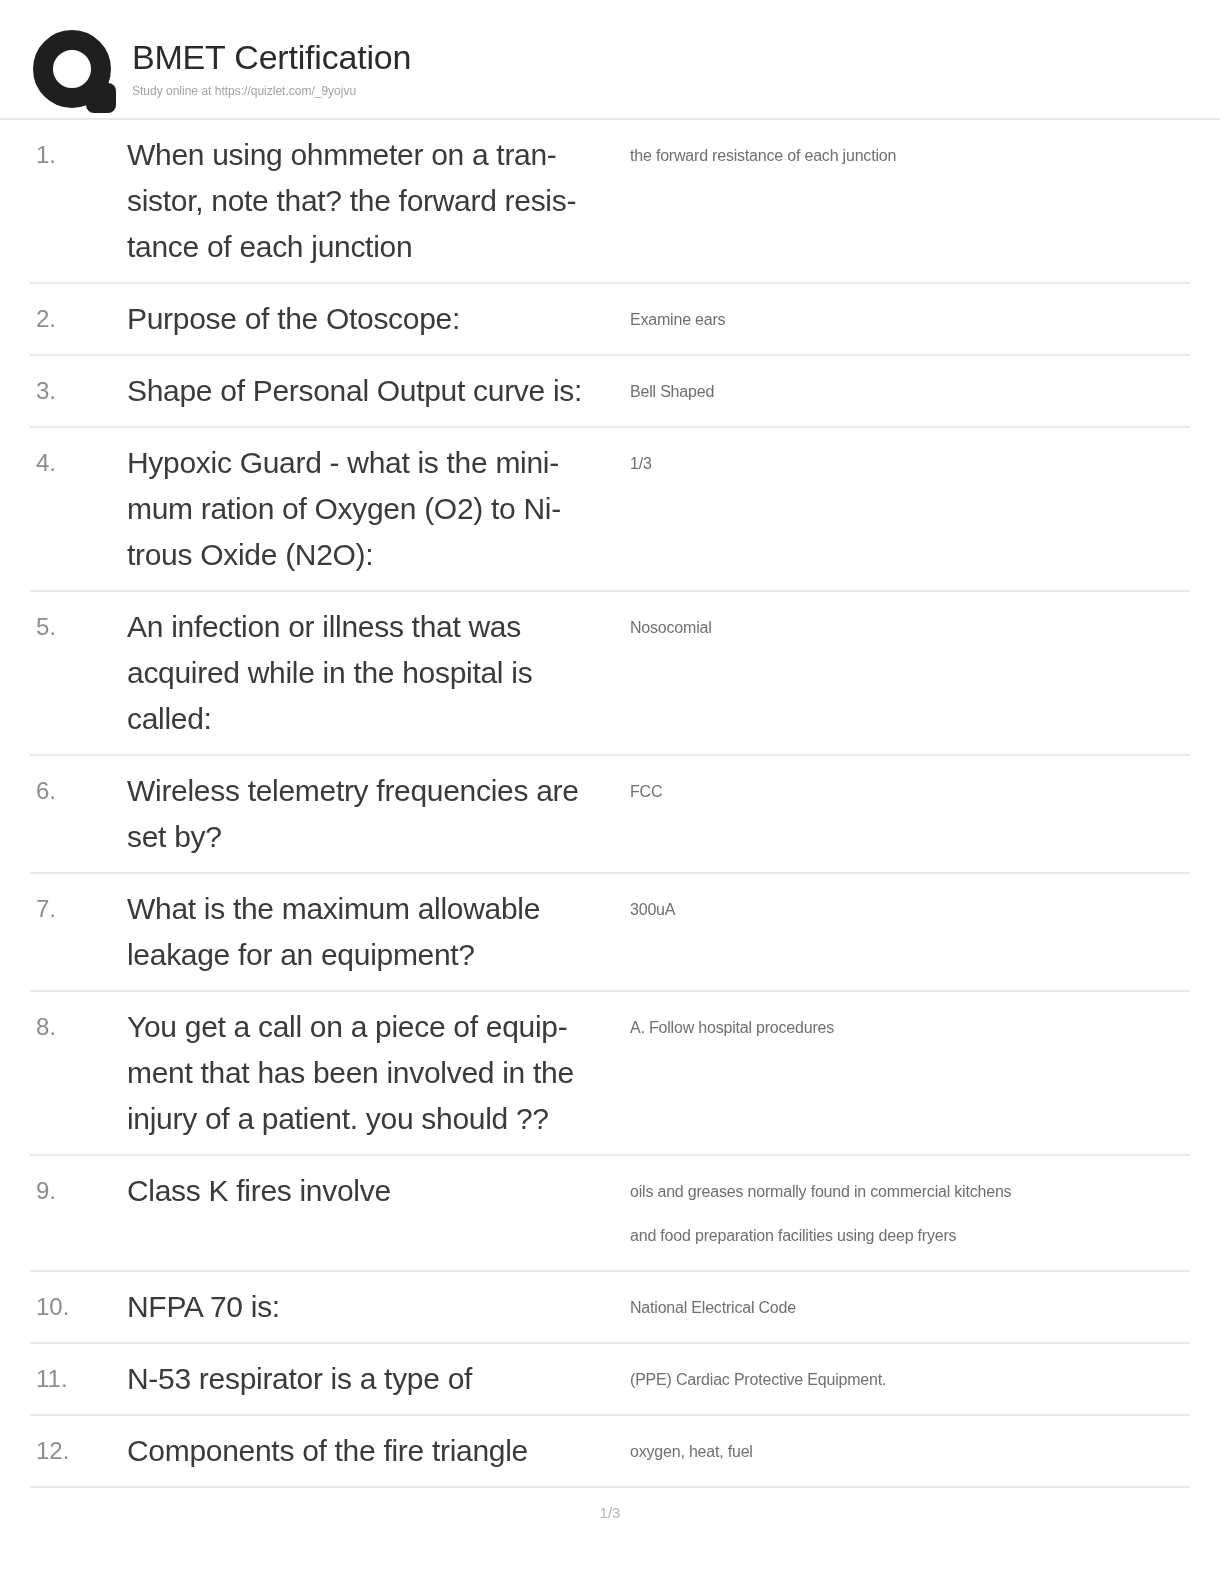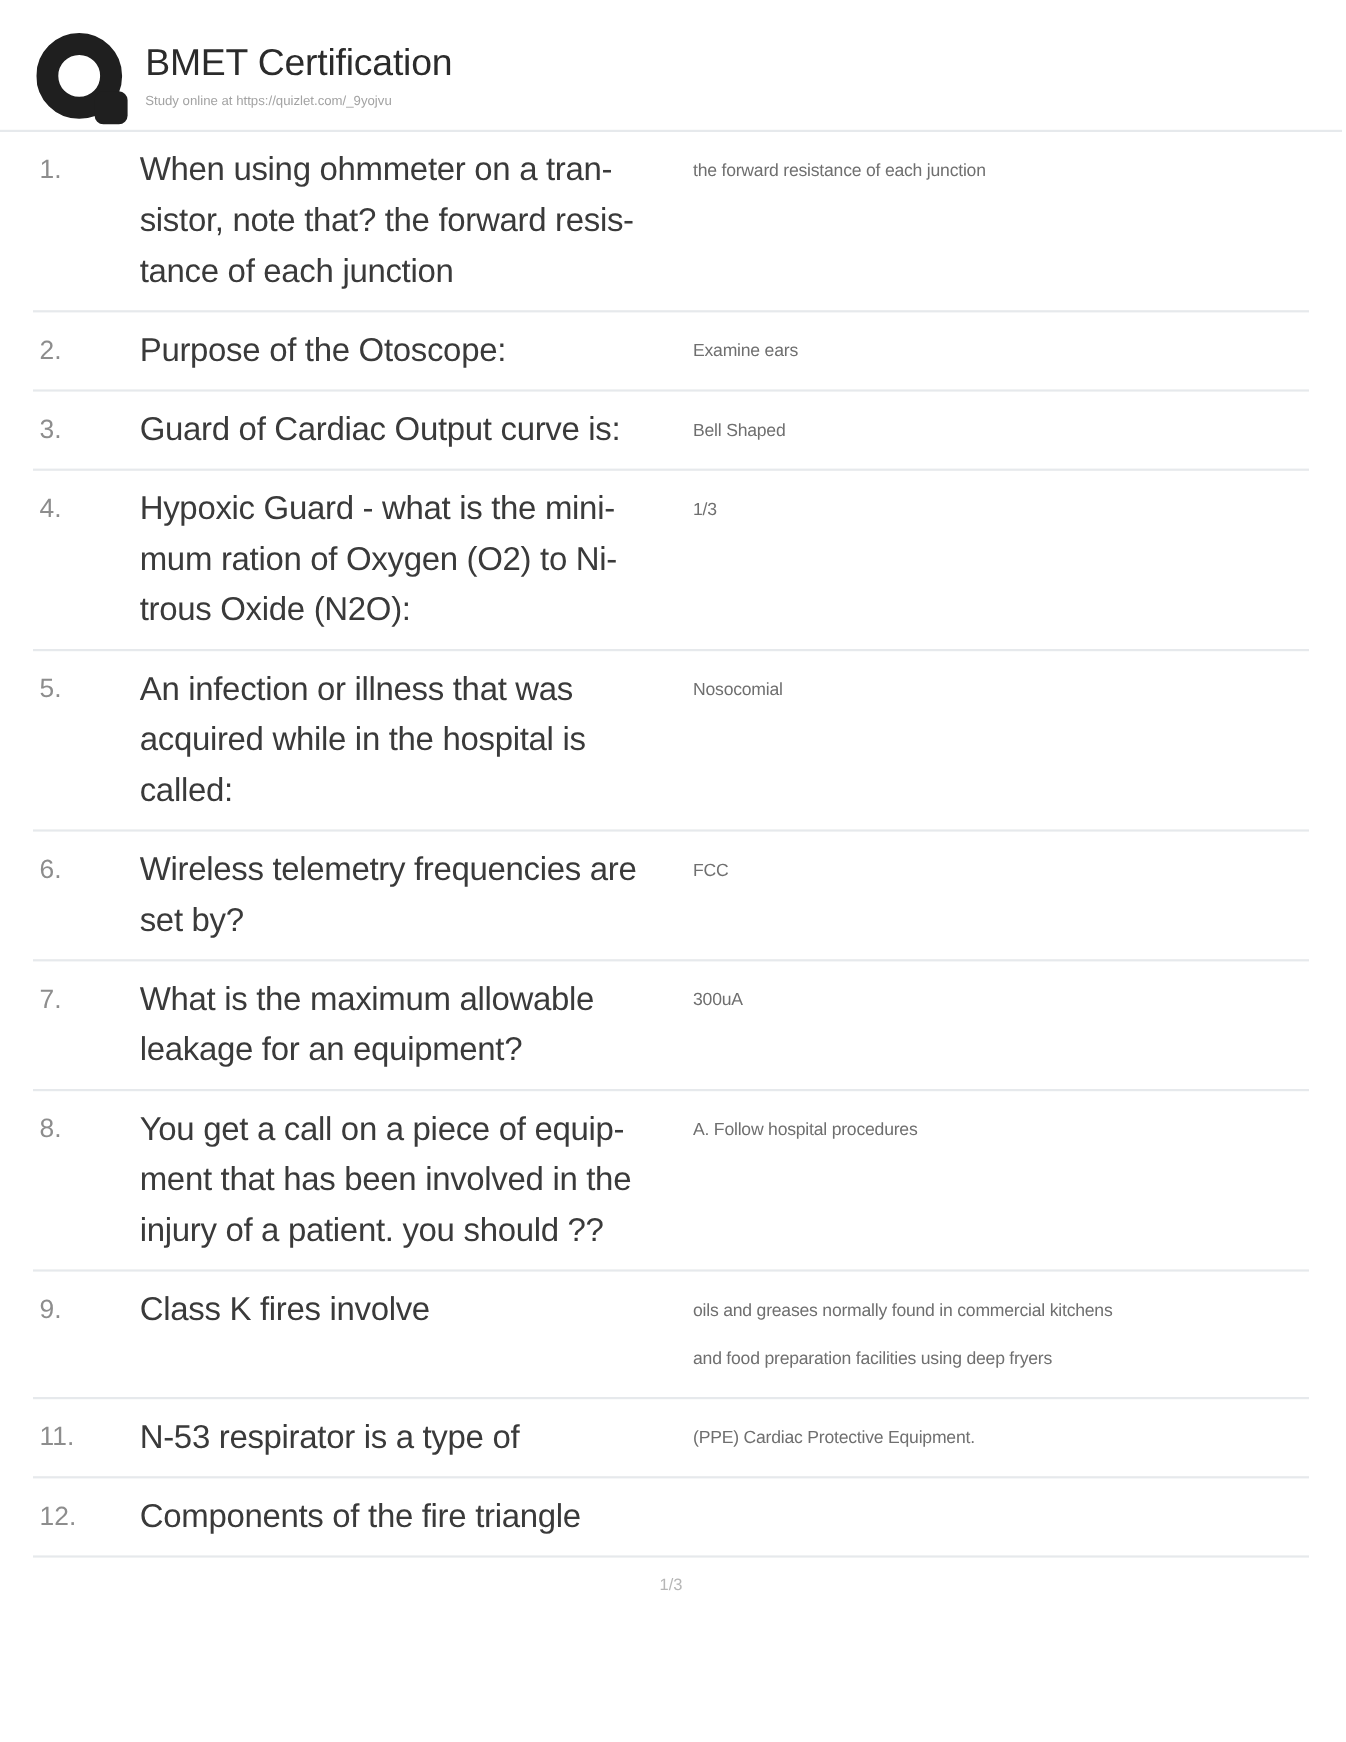--- a/index.html
+++ b/index.html
@@ -102,21 +102,21 @@
     </div>
 
     <div class="row">
       <div class="num">2.</div>
       <div class="q">Purpose of the Otoscope:</div>
       <div class="a">Examine ears</div>
     </div>
 
     <div class="row">
       <div class="num">3.</div>
-      <div class="q">Guard of Cardiac Output curve is:</div>
+      <div class="q">Shape of Personal Output curve is:</div>
       <div class="a">Bell Shaped</div>
     </div>
 
     <div class="row">
       <div class="num">4.</div>
       <div class="q">Hypoxic Guard - what is the mini-
 mum ration of Oxygen (O2) to Ni-
 trous Oxide (N2O):</div>
       <div class="a">1/3</div>
     </div>
@@ -151,29 +151,35 @@
       <div class="a">A. Follow hospital procedures</div>
     </div>
 
     <div class="row">
       <div class="num">9.</div>
       <div class="q">Class K fires involve</div>
       <div class="a">oils and greases normally found in commercial kitchens
 and food preparation facilities using deep fryers</div>
     </div>
 
+    <div class="row">
+      <div class="num">10.</div>
+      <div class="q">NFPA 70 is:</div>
+      <div class="a">National Electrical Code</div>
+    </div>
 
     <div class="row">
       <div class="num">11.</div>
       <div class="q">N-53 respirator is a type of</div>
       <div class="a">(PPE) Cardiac Protective Equipment.</div>
     </div>
 
     <div class="row">
       <div class="num">12.</div>
       <div class="q">Components of the fire triangle</div>
+      <div class="a">oxygen, heat, fuel</div>
     </div>
 
   </div>
 
   <div class="footer">1/3</div>
 
 </div>
 
 </body></html>

